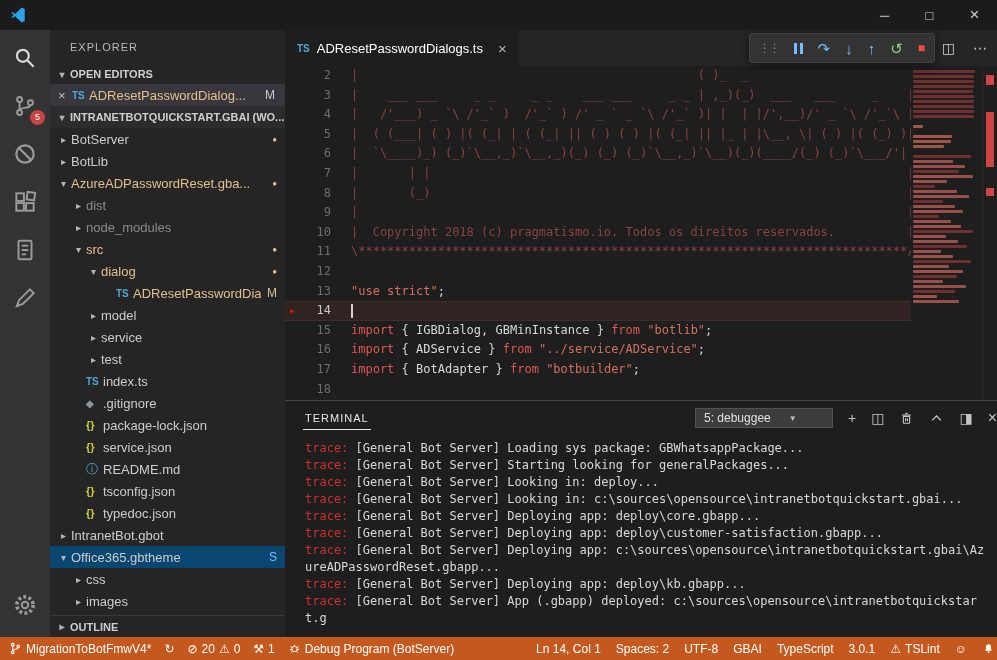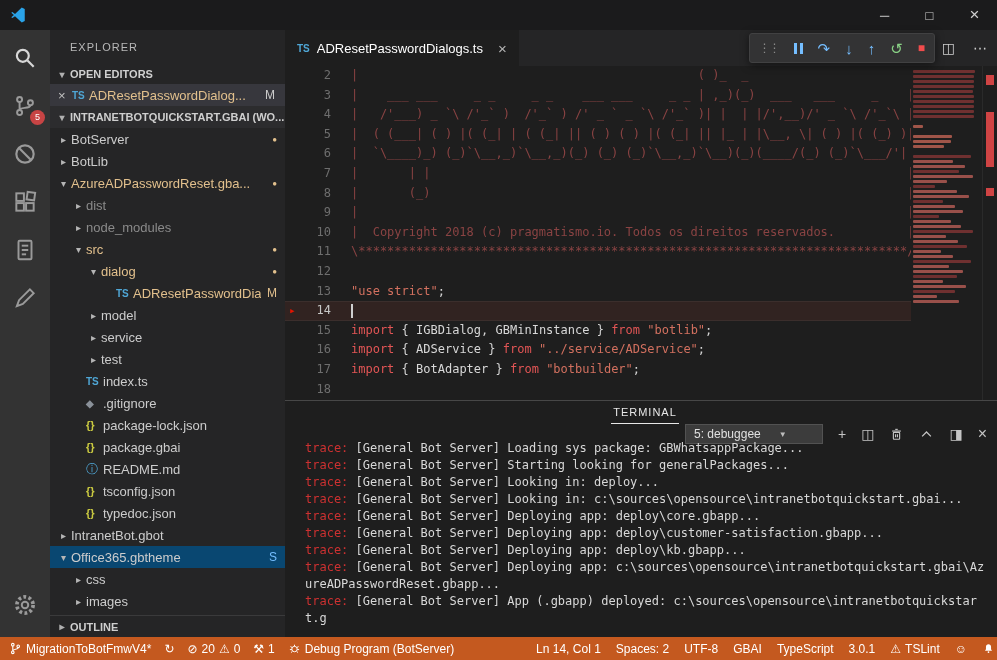--- a/index.html
+++ b/index.html
@@ -66,21 +66,21 @@
   .ltext{flex:1;overflow:hidden;}
   .cursor{display:inline-block;width:2px;height:14px;background:#cfcfcf;vertical-align:middle;}
   .tk-comment{color:#8a4343;} .tk-keyword{color:#e25555;} .tk-string{color:#d2705f;}
   .tk-punct{color:#d5d5d5;} .tk-ident{color:#d8d8d8;}
   .minimap{position:absolute;top:2px;right:14px;width:72px;bottom:0;background:#1e1e1e;overflow:hidden;}
   .mbar{height:3px;margin:2px 0 0 2px;border-radius:1px;}
   .ruler{position:absolute;top:0;right:0;width:14px;bottom:0;background:#1e1e1e;border-left:1px solid #2a2a2a;}
   .rmark{position:absolute;left:3px;width:8px;background:#d04444;}
   
   .panel{position:absolute;top:370px;left:0;right:0;bottom:0;background:#1e1e1e;border-top:1px solid #474747;}
-  .panel-header{height:34px;display:flex;align-items:center;padding:0 10px 0 18px;flex-direction:column;}
+  .panel-header{height:34px;display:flex;align-items:center;padding:0 0 0 18px;}
   .panel-tab{font-size:11px;letter-spacing:1px;color:#e7e7e7;border-bottom:1px solid #e7e7e7;padding:5px 2px;}
   .panel-right{margin-left:auto;display:flex;align-items:center;gap:15px;}
   .tsel{display:flex;align-items:center;gap:18px;background:#3c3c3c;border:1px solid #525252;color:#e0e0e0;font-size:12px;padding:2px 8px;min-width:120px;}
   .tsel .arrow{font-size:8px;color:#bdbdbd;}
   .picon{color:#c5c5c5;font-size:14px;display:flex;align-items:center;}
   .picon svg{width:15px;height:15px;}
   .terminal{position:absolute;top:34px;left:0;right:0;bottom:0;padding:5px 12px 0 20px;overflow:hidden;
     font-family:"DejaVu Sans Mono",monospace;font-size:12px;line-height:17px;color:#d8d8d8;}
   .tline{white-space:pre-wrap;word-break:break-all;}
   .tprefix{color:#cd3131;}
@@ -259,21 +259,21 @@
         </div>
         <div class="trow" style="padding-left: 21px;">
           <span class="chev"></span>
           <span class="ficon f-braces">{}</span>
           <span class="tlabel c-n">package-lock.json</span>
           <span class="tright"></span>
         </div>
         <div class="trow" style="padding-left: 21px;">
           <span class="chev"></span>
           <span class="ficon f-braces">{}</span>
-          <span class="tlabel c-n">package.gbai</span>
+          <span class="tlabel c-n">service.json</span>
           <span class="tright"></span>
         </div>
         <div class="trow" style="padding-left: 21px;">
           <span class="chev"></span>
           <span class="ficon f-info">ⓘ</span>
           <span class="tlabel c-n">README.md</span>
           <span class="tright"></span>
         </div>
         <div class="trow" style="padding-left: 21px;">
           <span class="chev"></span>
@@ -446,22 +446,22 @@
           <span class="picon" style="font-size:16px;">×</span>
         </div>
       </div>
       <div class="terminal">
           <div class="tline"><span class="tprefix">trace:</span><span class="ttext"> [General Bot Server] Loading sys package: GBWhatsappPackage...</span></div>
           <div class="tline"><span class="tprefix">trace:</span><span class="ttext"> [General Bot Server] Starting looking for generalPackages...</span></div>
           <div class="tline"><span class="tprefix">trace:</span><span class="ttext"> [General Bot Server] Looking in: deploy...</span></div>
           <div class="tline"><span class="tprefix">trace:</span><span class="ttext"> [General Bot Server] Looking in: c:\sources\opensource\intranetbotquickstart.gbai...</span></div>
           <div class="tline"><span class="tprefix">trace:</span><span class="ttext"> [General Bot Server] Deploying app: deploy\core.gbapp...</span></div>
           <div class="tline"><span class="tprefix">trace:</span><span class="ttext"> [General Bot Server] Deploying app: deploy\customer-satisfaction.gbapp...</span></div>
+          <div class="tline"><span class="tprefix">trace:</span><span class="ttext"> [General Bot Server] Deploying app: c:\sources\opensource\intranetbotquickstart.gbai\AzureADPasswordReset.gbapp...</span></div>
           <div class="tline"><span class="tprefix">trace:</span><span class="ttext"> [General Bot Server] Deploying app: deploy\kb.gbapp...</span></div>
-          <div class="tline"><span class="tprefix">trace:</span><span class="ttext"> [General Bot Server] Deploying app: c:\sources\opensource\intranetbotquickstart.gbai\AzureADPasswordReset.gbapp...</span></div>
           <div class="tline"><span class="tprefix">trace:</span><span class="ttext"> [General Bot Server] App (.gbapp) deployed: c:\sources\opensource\intranetbotquickstart.g</span></div>
         </div>
     </div>
   </div>
 
   <div class="statusbar">
     <div class="sb-left">
       <span class="sb-item">
         <svg viewBox="0 0 24 24" fill="none" stroke="#ffffff" stroke-width="2">
             <circle cx="7" cy="5" r="2.4"></circle>

